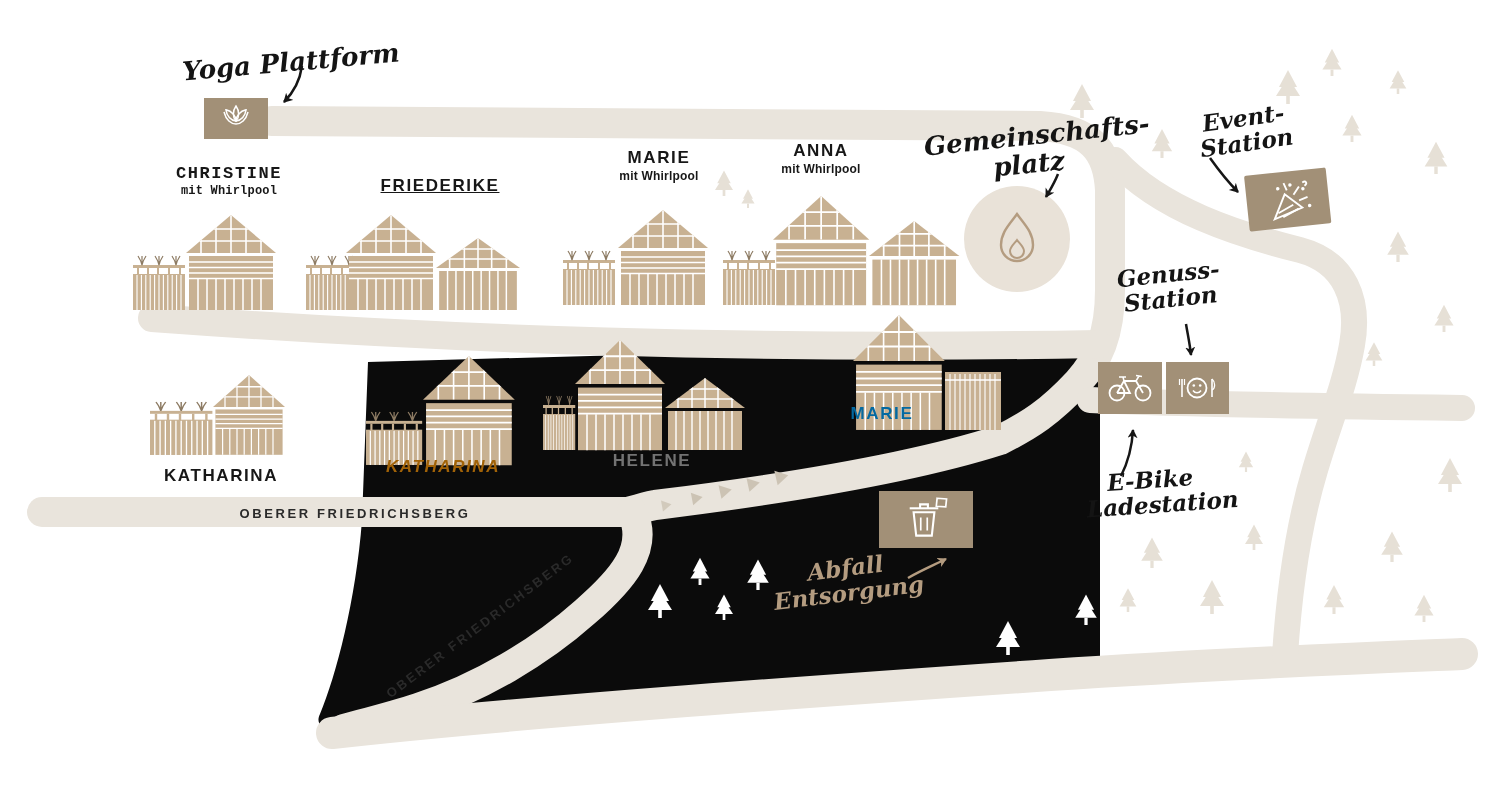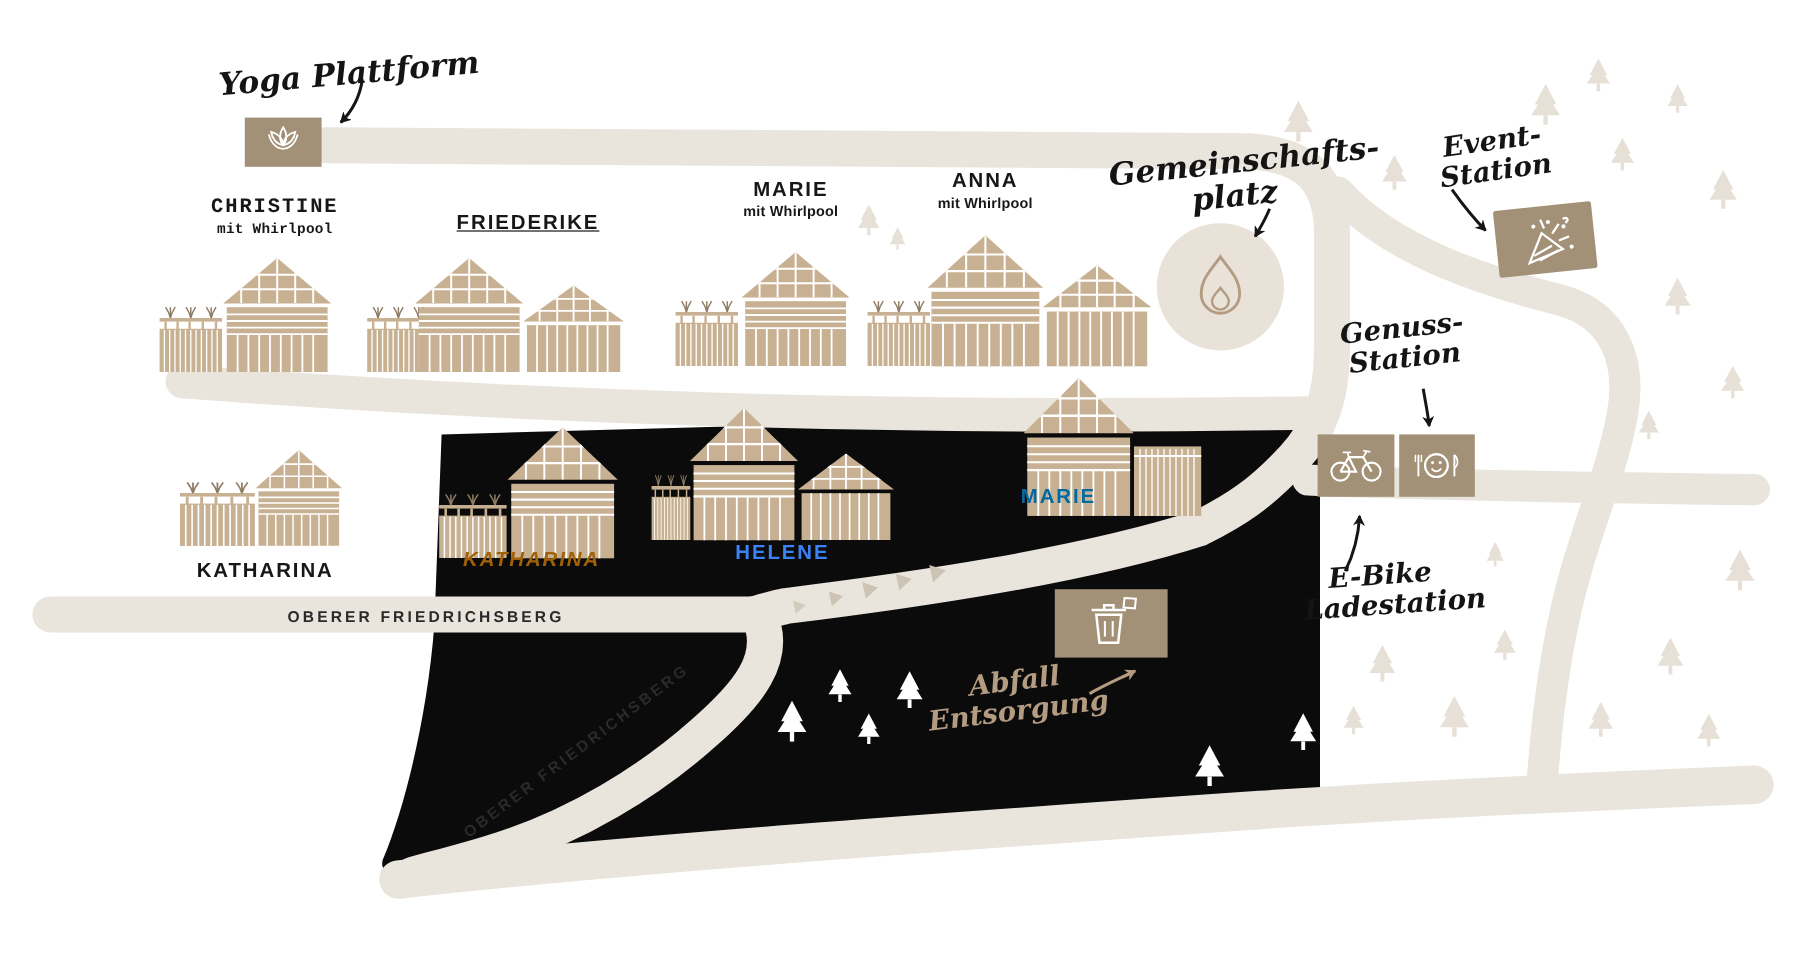--- a/index.html
+++ b/index.html
@@ -290,21 +290,21 @@
 <div class="label house-label" style="left:746px;top:141px;width:150px;">
   <div class="house-name">ANNA</div>
   <div class="house-sub">mit Whirlpool</div>
 </div>
 <div class="label house-label" style="left:146px;top:466px;width:150px;">
   <div class="house-name">KATHARINA</div>
 </div>
 <div class="label house-label" style="left:368px;top:457px;width:150px;color:#a16207;font-style:italic;">
   <div class="house-name">KATHARINA</div>
 </div>
-<div class="label house-label" style="left:577px;top:451px;width:150px;color:#3b82f6;">
+<div class="label house-label" style="left:577px;top:451px;width:150px;color:#737373;">
   <div class="house-name">HELENE</div>
 </div>
 <div class="label house-label" style="left:807px;top:404px;width:150px;color:#0369a1;">
   <div class="house-name">MARIE</div>
 </div>
 
 <div class="label street" style="left:232px;top:506px;width:246px;">OBERER FRIEDRICHSBERG</div>
 
 <div class="label street" style="left:355px;top:618px;width:250px;transform:rotate(-37deg);transform-origin:center;">OBERER FRIEDRICHSBERG</div>
 

